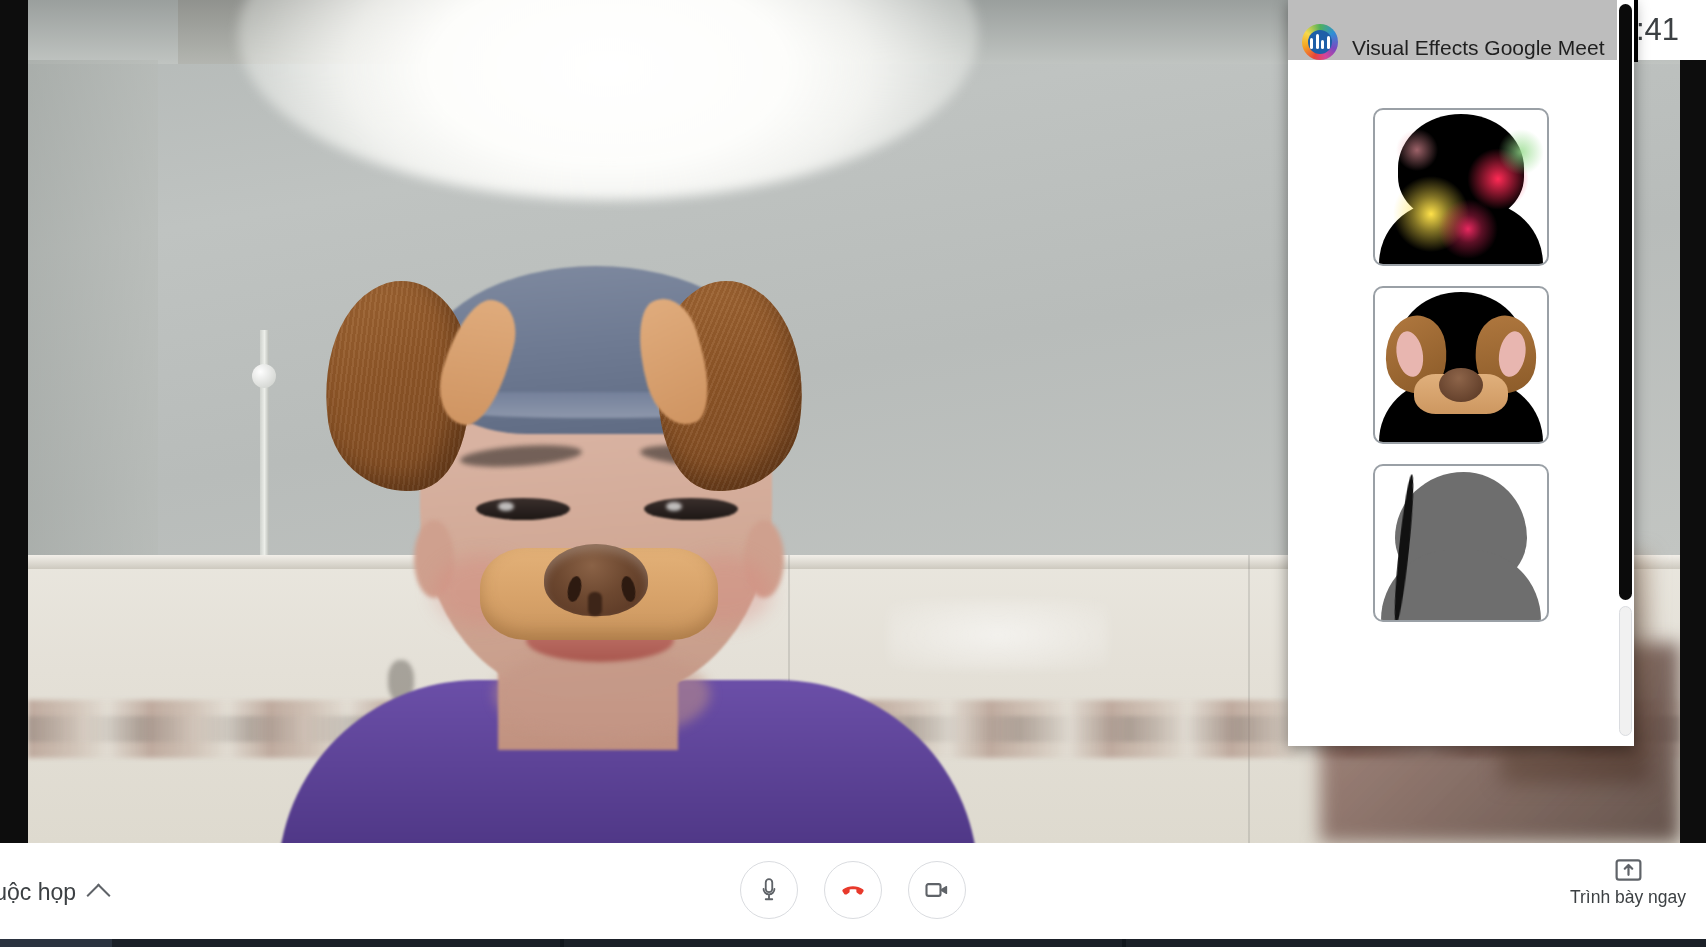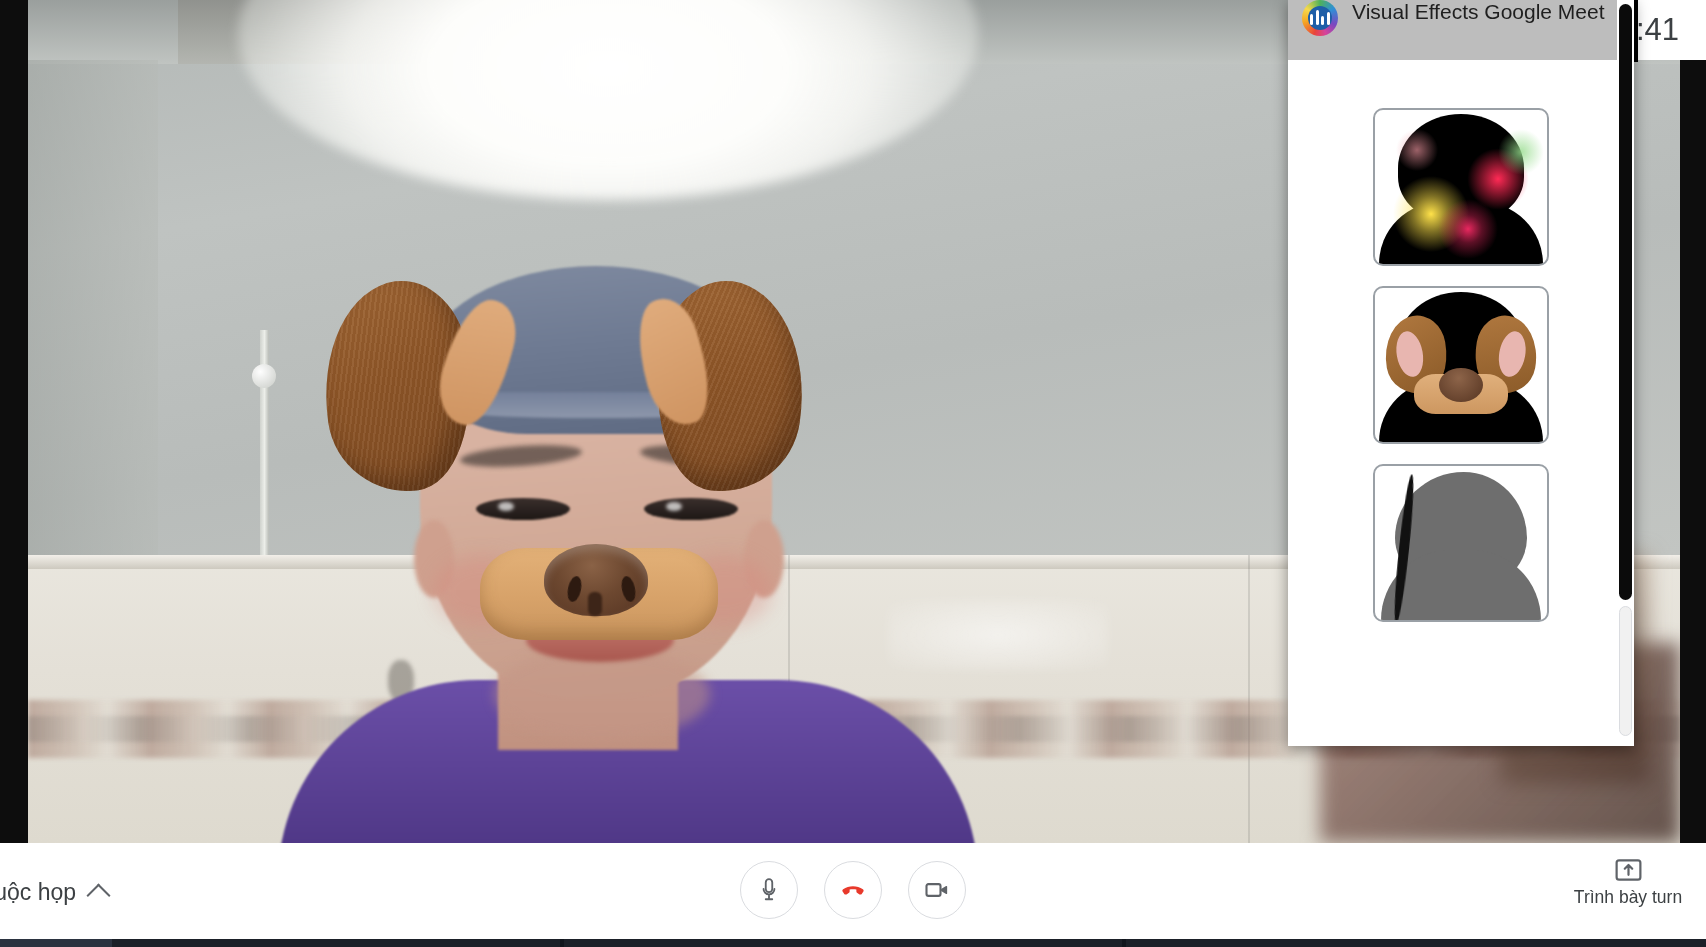--- a/index.html
+++ b/index.html
@@ -143,21 +143,21 @@
   .circ-btn svg { display:block; }
   #present-now { position:absolute; right:18px; top:16px; width:120px; text-align:center; color:#3c4043; }
   #present-now .pn-icon { display:flex; justify-content:center; margin-bottom:6px; }
   #present-now .pn-label { font-size:17.5px; white-space:nowrap; }
   #taskbar { position:absolute; left:0; top:939px; width:1706px; height:8px; background:#1b2028; }
   #taskbar .tb-seg { position:absolute; top:0; height:8px; background:#2b3340; }
 
   
   #popup { position:absolute; left:1288px; top:0px; width:346px; height:746px;
            background:#fff; box-shadow:0 3px 14px rgba(0,0,0,.42); z-index:20; overflow:hidden; }
-  #popup-header { height:60px; background:#bdbdbd; display:flex; align-items:flex-start; padding:0 14px; gap:14px; }
+  #popup-header { height:60px; background:#bdbdbd; display:flex; align-items:flex-end; padding:0 14px; gap:14px; }
   #popup-logo { width:36px; height:36px; border-radius:50%; flex:0 0 auto; position:relative;
     background:conic-gradient(from 200deg,#e9443b 0deg,#f5a623 55deg,#f7d94c 105deg,#4fb15b 160deg,
                #2e8fd6 215deg,#7b48c0 275deg,#d6449b 320deg,#e9443b 360deg); }
   #popup-logo .inner { position:absolute; left:6px; top:6px; width:24px; height:24px; border-radius:50%;
                        background:#1e5fa8; display:flex; align-items:flex-end; justify-content:center;
                        gap:2.5px; padding-bottom:5px; }
   #popup-logo .sl { width:3px; background:#fff; border-radius:2px; }
   #popup-title { font-size:21px; color:#1f1f1f; white-space:nowrap; }
   #popup-body { padding:24px 24px 0 24px; position:relative; height:686px; }
   #popup-instruction { font-size:20px; line-height:1.42; color:#202124; max-width:292px; }
@@ -365,21 +365,21 @@
 
     </div>
 
     <div id="present-now">
       <div class="pn-icon">
         <svg width="27" height="22" viewBox="0 0 24 20">
           <rect x="1.2" y="1.2" width="21.6" height="17.6" rx="2.2" fill="none" stroke="#5f6368" stroke-width="2"></rect>
           <path d="M12 14.4V6.4M12 5.4l-3.4 3.4M12 5.4l3.4 3.4" fill="none" stroke="#5f6368" stroke-width="2" stroke-linecap="round" stroke-linejoin="round"></path>
         </svg>
       </div>
-      <div class="pn-label">Trình bày turn</div>
+      <div class="pn-label">Trình bày ngay</div>
     </div>
   </div>
 
   <div id="taskbar">
     <div class="tb-seg" style="left:0;width:112px"></div>
     <div class="tb-seg" style="left:560px;width:4px;background:#11161d"></div>
     <div class="tb-seg" style="left:1122px;width:4px;background:#11161d"></div>
   </div>
 
 </div>

